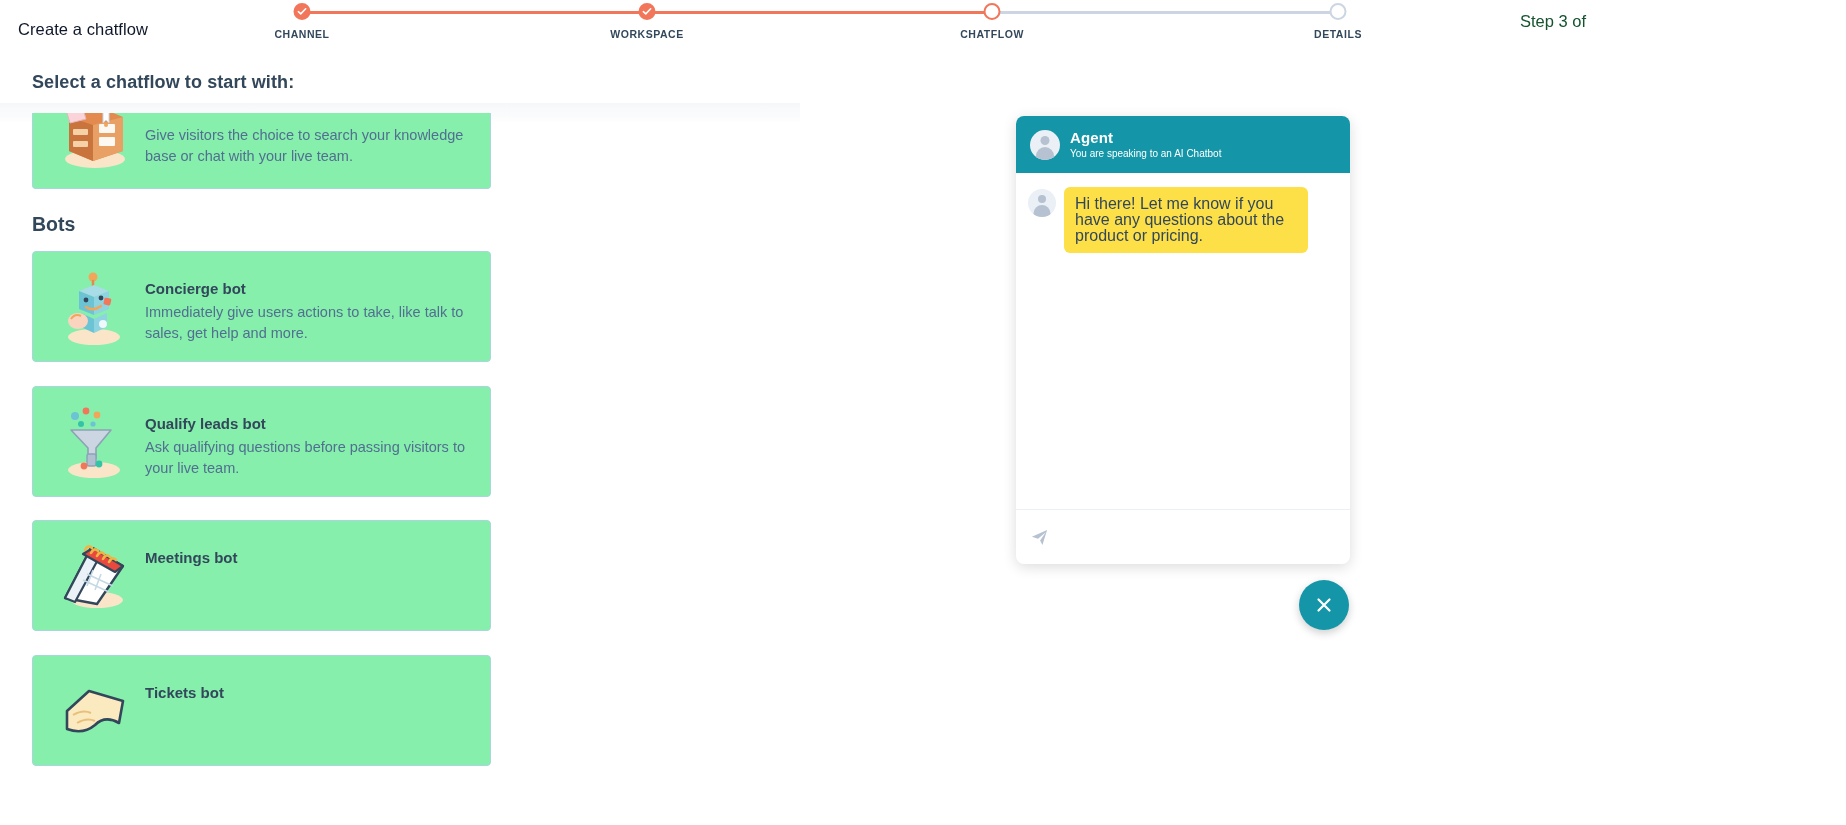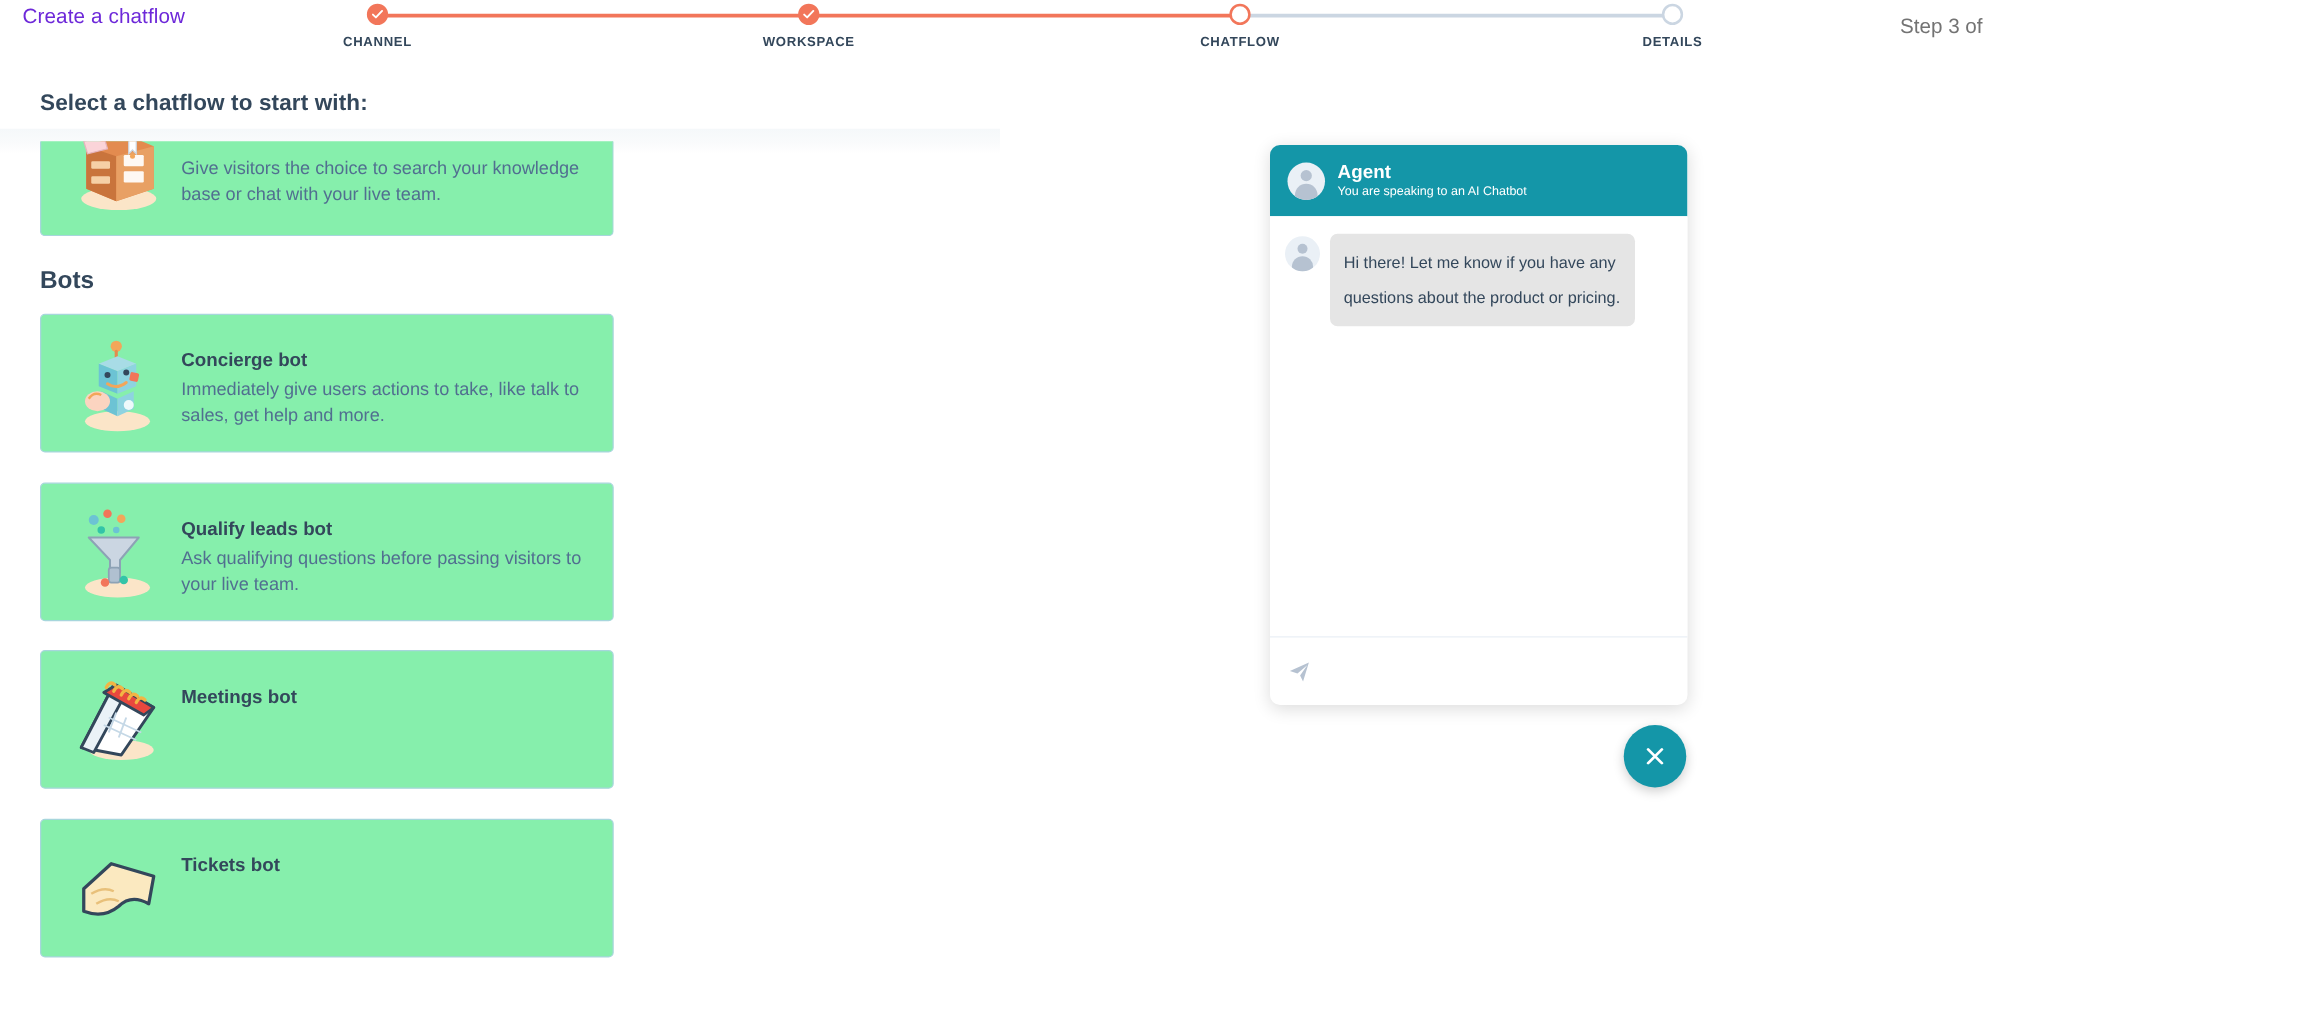--- a/index.html
+++ b/index.html
@@ -17,35 +17,35 @@
   #topbar {
     position: absolute;
     left: 0; top: 0;
     width: 1846px;
     height: 46px;
   }
 
   #wizard-title {
     position: absolute;
     left: 18px;
-    top: 4px;
+    top: 20px;
     font-size: 16.5px;
     font-weight: 400;
-    color: #6d28d9;
+    color: #0f172a;
     letter-spacing: .1px;
     white-space: nowrap;
   }
 
   #step-counter {
     position: absolute;
     left: 1520px;
     top: 12px;
     font-size: 16.5px;
     font-weight: 400;
-    color: #737373;
+    color: #14532d;
     white-space: nowrap;
   }
 
   
   #stepper {
     position: absolute;
     left: 302px;
     top: 0;
     width: 1036px;
     height: 46px;
@@ -278,25 +278,25 @@
   }
   .msg-avatar .shoulders {
     position: absolute;
     left: 50%; top: 16px;
     transform: translateX(-50%);
     width: 17px; height: 13px;
     border-radius: 8.5px 8.5px 0 0;
     background: #b6c2d1;
   }
   .msg-bubble {
-    background: #e5e5e5;
+    background: #fde047;
     border-radius: 6px;
     padding: 9px 11px;
-    font-size: 13px;
-    line-height: 28px;
+    font-size: 16px;
+    line-height: 16px;
     color: #33475b;
     max-width: 244px;
   }
 
   #chat-footer {
     position: relative;
     height: 55px;
     border-top: 1px solid #eaf0f6;
     display: flex;
     align-items: center;

